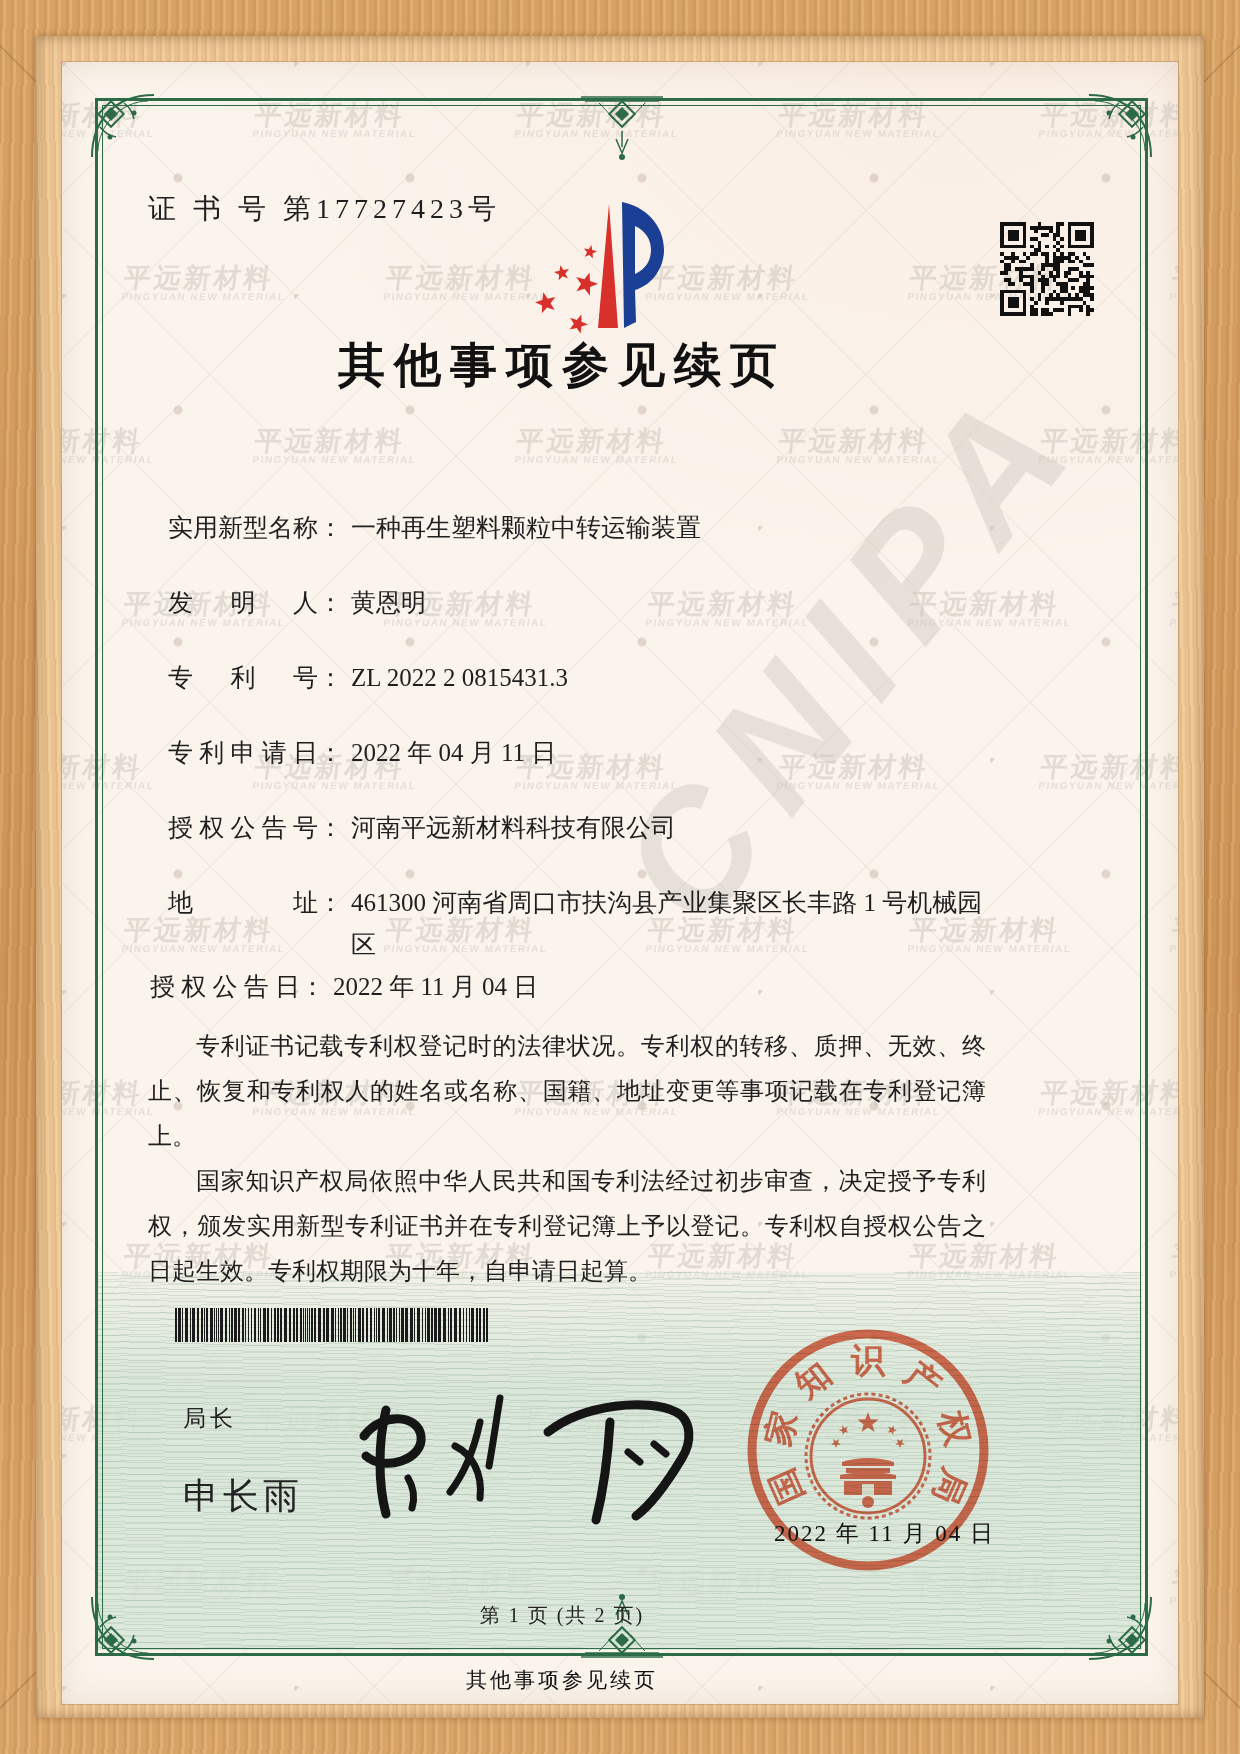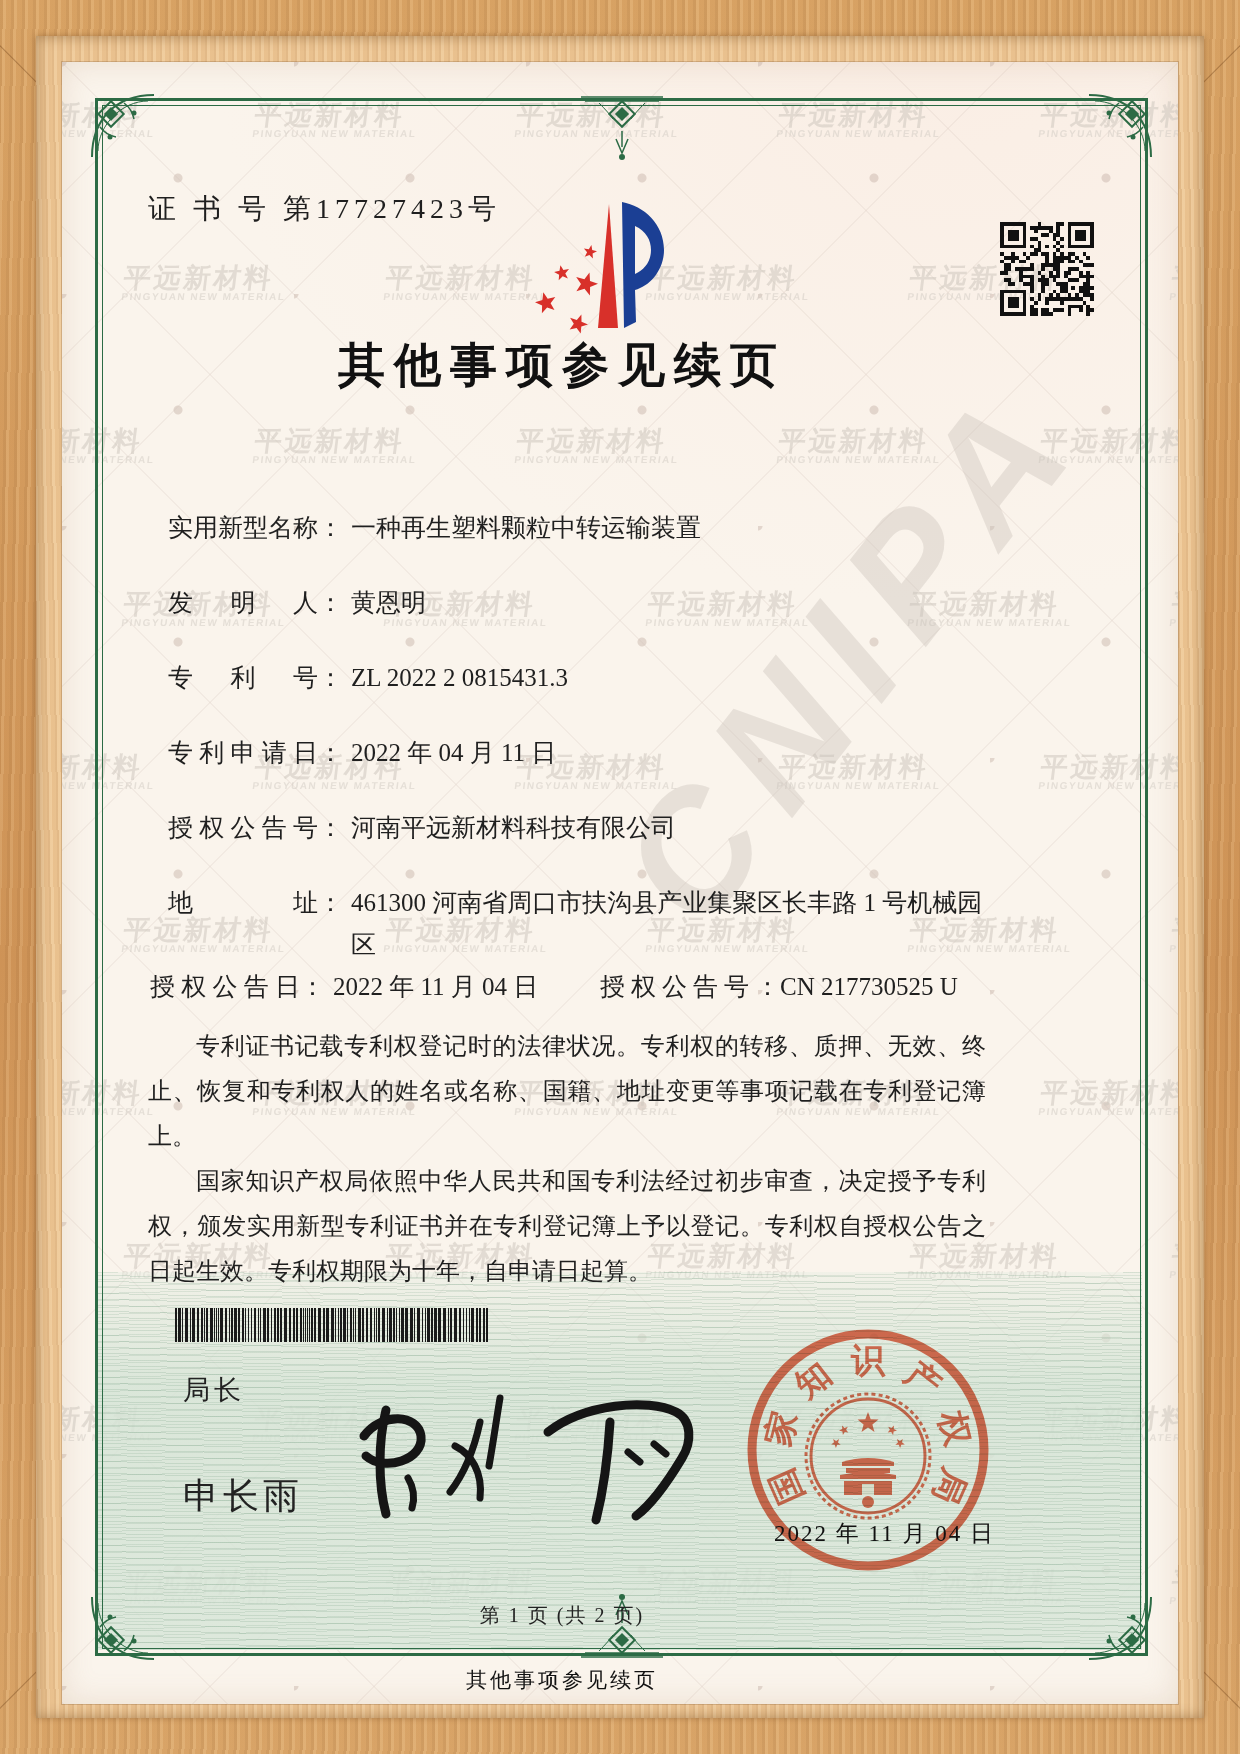--- a/index.html
+++ b/index.html
@@ -67,21 +67,21 @@
   .frow{position:relative;line-height:42px;margin-left:18px;}
   .frow.fixed{height:75px;}
   .flabel{display:inline-block;width:150px;text-align:justify;text-align-last:justify;vertical-align:top;}
   .fcolon{display:inline-block;vertical-align:top;margin-right:8px;}
   .fvalue{display:inline-block;vertical-align:top;max-width:650px;}
   .grant-row{position:absolute;left:88px;top:904px;width:980px;font-size:25px;line-height:42px;}
   .grant-right{position:absolute;left:450px;top:0;white-space:nowrap;}
   .paras{position:absolute;left:86px;top:962px;width:838px;font-size:24px;line-height:45px;text-align:justify;}
   .paras p{margin:0;text-indent:2em;}
   .barcode{position:absolute;left:113px;top:1246px;width:315px;height:34px;}
-  .director-title{position:absolute;left:121px;top:1310px;font-size:27px;letter-spacing:4px;font-family:Liberation Mono, monospace;color:#222;}
+  .director-title{position:absolute;left:121px;top:1341px;font-size:23px;letter-spacing:4px;font-family:Liberation Mono, monospace;color:#222;}
   .director-name{position:absolute;left:121px;top:1410px;font-size:36px;letter-spacing:4px;font-family:"Liberation Sans","DejaVu Sans",sans-serif;color:#222;}
   .signature{position:absolute;left:290px;top:1318px;width:390px;height:180px;}
   .seal{position:absolute;left:680px;top:1262px;width:252px;height:252px;mix-blend-mode:multiply;opacity:.93;}
   .seal-date{position:absolute;left:712px;top:1456px;width:260px;font-size:23px;letter-spacing:2px;color:#111;z-index:5;}
   .page-footer{position:absolute;left:0;top:1540px;width:1000px;text-align:center;font-size:20px;letter-spacing:2px;color:#222;}
   .cont-note{position:absolute;left:0;top:1604px;width:1000px;text-align:center;font-size:21px;letter-spacing:3px;color:#111;}
 </style>
 </head>
 <body>
 
@@ -697,23 +697,20 @@
         <div class="frow fixed"><span class="flabel">专利号</span><span class="fcolon">：</span><span class="fvalue">ZL 2022 2 0815431.3</span></div>
         <div class="frow fixed"><span class="flabel">专利申请日</span><span class="fcolon">：</span><span class="fvalue">2022 年 04 月 11 日</span></div>
         <div class="frow fixed"><span class="flabel">授权公告号</span><span class="fcolon">：</span><span class="fvalue">河南平远新材料科技有限公司</span></div>
         <div class="frow"><span class="flabel">地址</span><span class="fcolon">：</span><span class="fvalue">461300 河南省周口市扶沟县产业集聚区长丰路 1 号机械园区</span></div>
       </div>
 
     <div class="grant-row">
       <span>
         <span class="flabel">授权公告日</span><span class="fcolon">：</span><span>2022 年 11 月 04 日</span>
       </span>
-      <span class="grant-right">
-        <span style="letter-spacing:6px;">授权公告号</span><span>：</span><span>CN 217730525 U</span>
-      </span>
     </div>
 
     <div class="paras" id="paras">
         <p>专利证书记载专利权登记时的法律状况。专利权的转移、质押、无效、终止、恢复和专利权人的姓名或名称、国籍、地址变更等事项记载在专利登记簿上。</p>
         <p>国家知识产权局依照中华人民共和国专利法经过初步审查，决定授予专利权，颁发实用新型专利证书并在专利登记簿上予以登记。专利权自授权公告之日起生效。专利权期限为十年，自申请日起算。</p>
       </div>
 
     <svg class="barcode" id="barcode-svg" viewBox="0 0 315 34" preserveAspectRatio="none">
         <rect x="0" y="0" width="2" height="34" fill="#1a1a1a"></rect>
         <rect x="3" y="0" width="3" height="34" fill="#1a1a1a"></rect>

